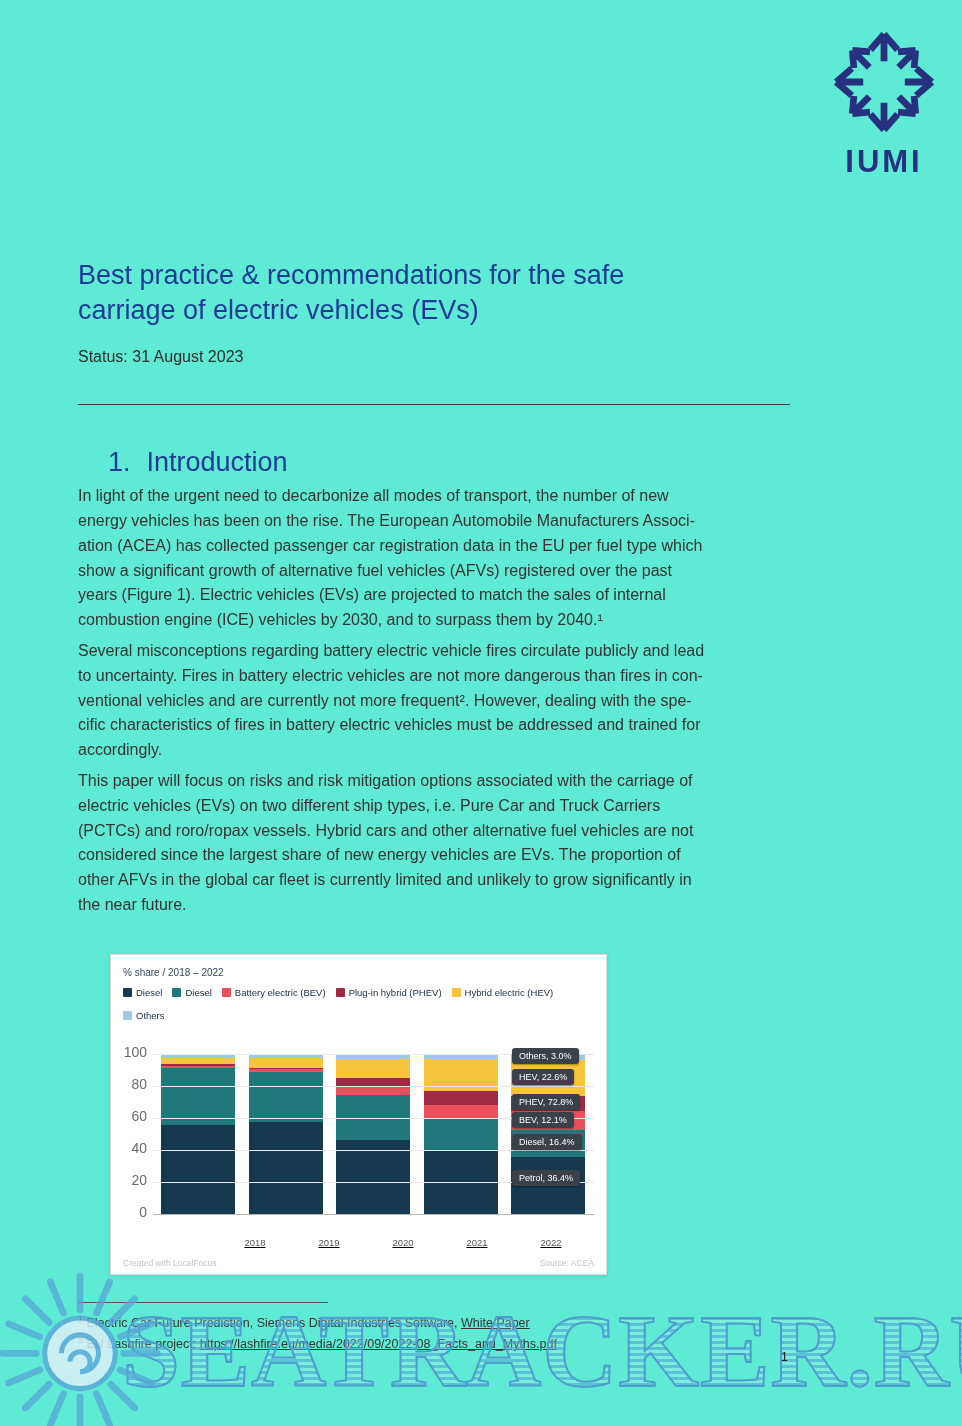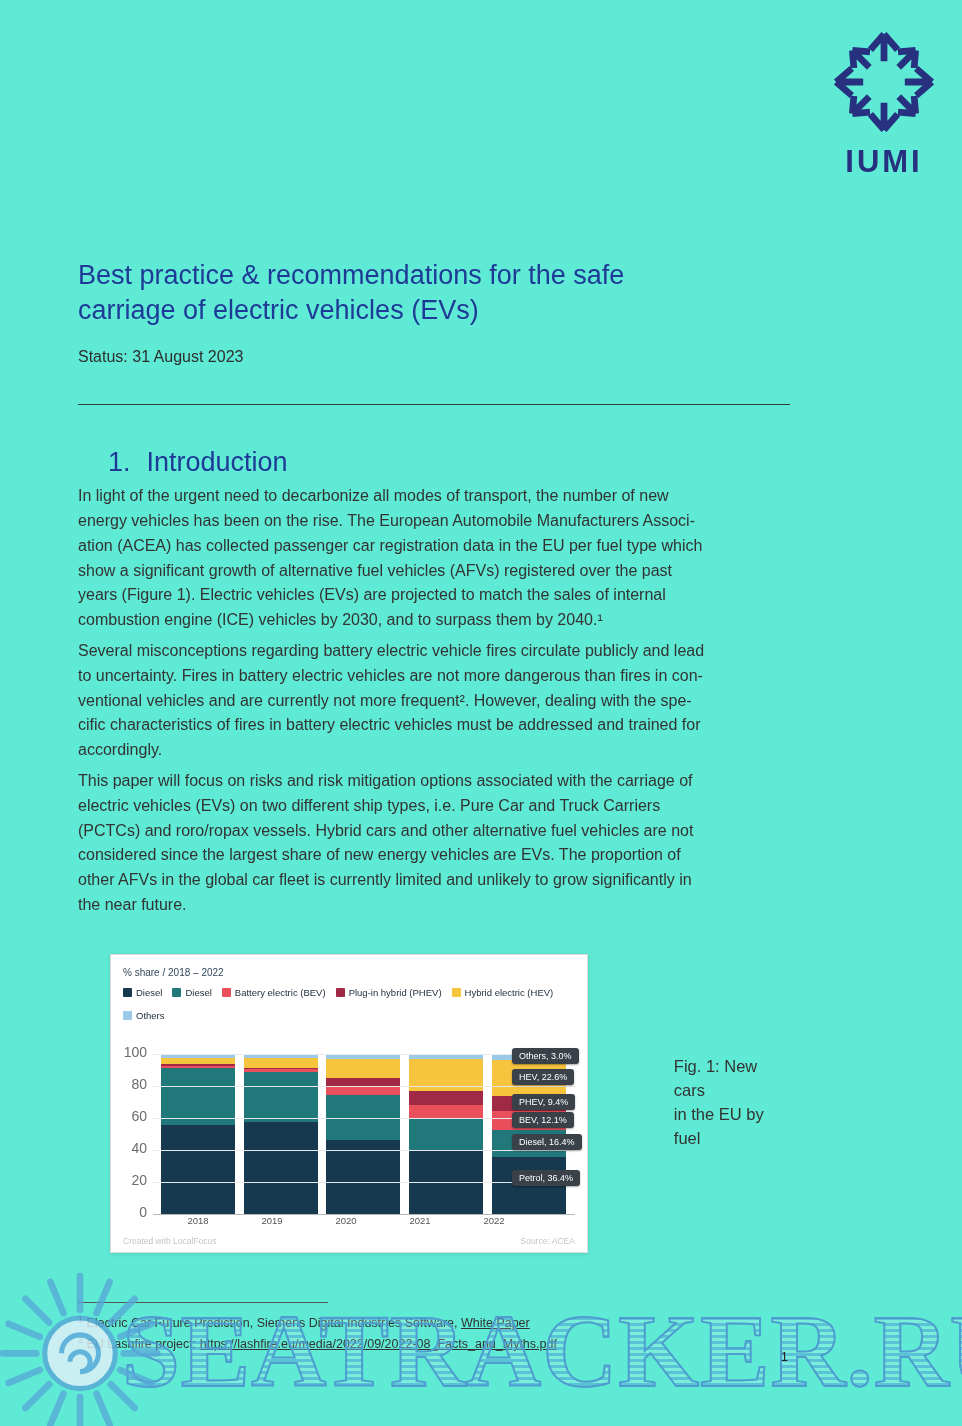--- a/index.html
+++ b/index.html
@@ -29,21 +29,21 @@
   .swatch { width:9px; height:9px; border-radius:1px; display:inline-block; flex:none; }
   .lb { flex-basis:100%; height:0; }
   .plot { position:relative; height:160px; margin-top:34px; }
   .gridline { position:absolute; left:30px; right:0; height:1px; background:#e9e9e9; }
   .gridline.zero { background:#b5b5b5; }
   .ytick { position:absolute; left:0; width:24px; text-align:right; font-size:14px; color:#6b6b6b; }
   .bars { position:absolute; left:32px; right:3px; top:0; bottom:0; display:flex; justify-content:space-between; align-items:flex-end; padding:0 6px; }
   .bar { width:74px; display:flex; flex-direction:column-reverse; }
   .seg { width:100%; }
   .callout { position:absolute; left:389px; background:#3b4149; color:#ffffff; font-size:9px; padding:3px 7px; border-radius:3px; white-space:nowrap; box-shadow:0 1px 2px rgba(0,0,0,.35); z-index:3; }
-  .xlabels { margin-left:32px; padding:0 6px; display:flex; justify-content:flex-start; margin-top:0; }
+  .xlabels { margin-left:32px; padding:0 6px; display:flex; justify-content:flex-end; margin-top:22px;text-decoration:underline; }
   .xtick { width:74px; text-align:center; font-size:9.5px; color:#555555; }
   .chart-footer { display:flex; justify-content:space-between; font-size:8.5px; color:#c4c4c4; margin-top:10px; }
   .fig-caption { margin-left:86px; font-size:16.5px; color:#333333; white-space:pre-line; line-height:1.45; }
 
   
   .fn-rule { position:absolute; left:78px; top:1302px; width:250px; border-top:1px solid #555; height:0; }
   .footnotes { position:absolute; left:78px; top:1312px; width:712px; font-size:12.5px; color:#333333; line-height:1.6; z-index:1; }
   .footnotes a { color:#333333; text-decoration:underline; cursor:pointer; }
   .footnotes sup { font-size:9px; }
 
@@ -204,38 +204,36 @@
             <div class="ytick" style="bottom: 59px;">40</div>
             <div class="gridline" style="bottom: 96px;"></div>
             <div class="ytick" style="bottom: 91px;">60</div>
             <div class="gridline" style="bottom: 128px;"></div>
             <div class="ytick" style="bottom: 123px;">80</div>
             <div class="gridline" style="bottom: 160px;"></div>
             <div class="ytick" style="bottom: 155px;">100</div>
             <div class="callout" style="top: 115px;">Petrol, 36.4%</div>
             <div class="callout" style="top: 79.64px;">Diesel, 16.4%</div>
             <div class="callout" style="top: 56.84px;">BEV, 12.1%</div>
-            <div class="callout" style="top: 39.64px;">PHEV, 9.4%</div>
+            <div class="callout" style="top: 39.64px;">PHEV, 72.8%</div>
             <div class="callout" style="top: 14.04px; padding-left: 7px;">HEV, 22.6%</div>
             <div class="callout" style="top: -6.44px;">Others, 3.0%</div>
           </div>
         <div class="xlabels" id="xlabels">
             <div class="xtick">2018</div>
             <div class="xtick">2019</div>
             <div class="xtick">2020</div>
             <div class="xtick">2021</div>
             <div class="xtick">2022</div>
           </div>
         <div class="chart-footer">
           <span>Created with LocalFocus</span>
           <span>Source: ACEA</span>
         </div>
       </div>
-      <div class="fig-caption">Fig. 1: New cars
-in the EU by fuel</div>
     </div>
   </div>
 
   <div class="fn-rule"></div>
   <div class="footnotes">
     <div>
       <sup>1</sup>
       <span>Electric Car Future Prediction, Siemens Digital Industries Software, </span><a>White Paper</a>
     </div>
     <div>

